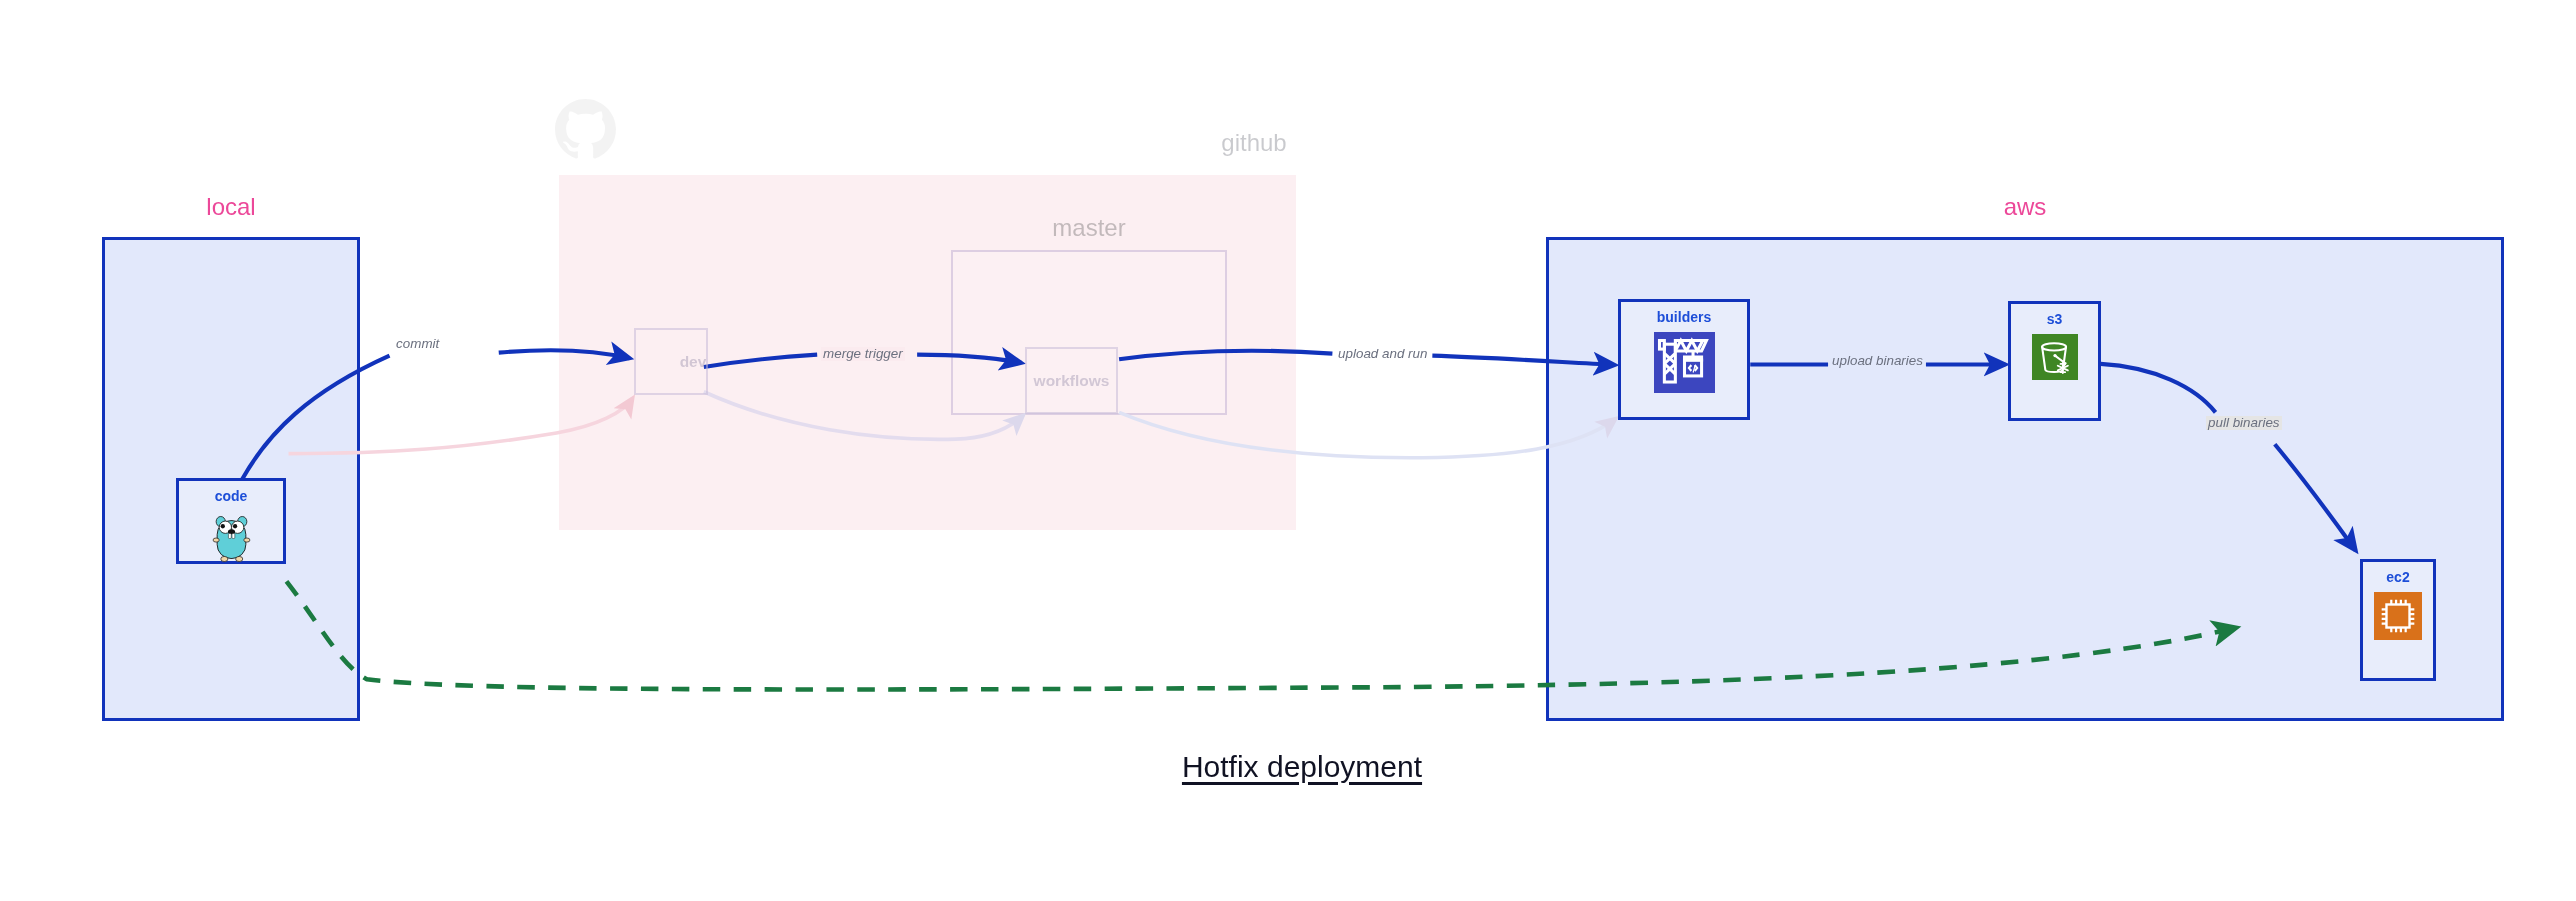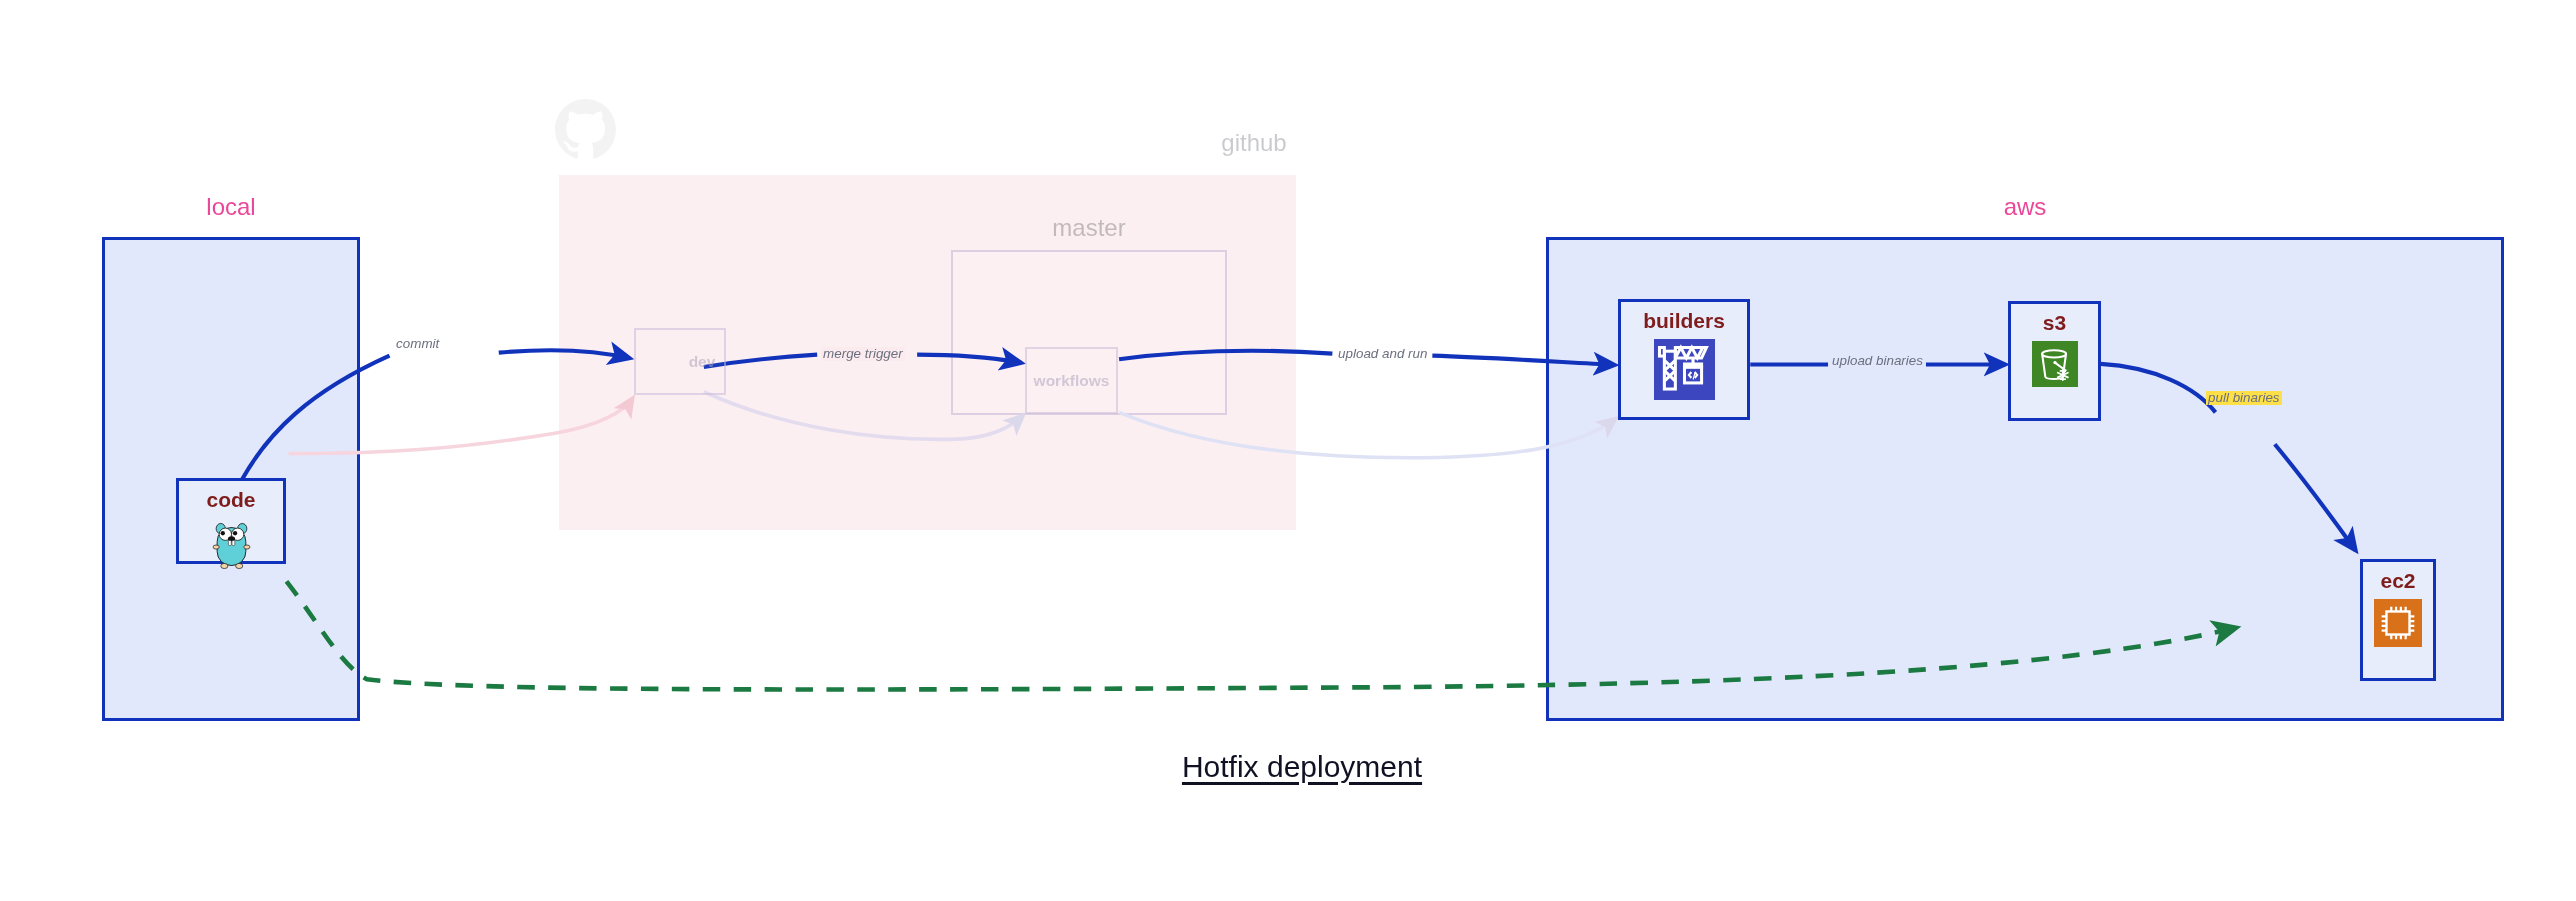--- a/index.html
+++ b/index.html
@@ -92,23 +92,23 @@
   .node {
     position: absolute;
     box-sizing: border-box;
     background: #e8edfb;
     border: 3.1px solid #1133bb;
     display: flex;
     flex-direction: column;
     align-items: center;
   }
   .node-label {
-    font-size: 21px;
+    font-size: 14px;
     font-weight: bold;
-    color: #7f1d1d;
+    color: #1d4ed8;
     margin-top: 8.2px;
     line-height: 1;
     white-space: nowrap;
   }
   .node-icon {
     margin-top: 8.2px;
   }
 
   .node-code   { left: 176px;  top: 478px;  width: 110px; height: 86px; }
   .node-builders { left: 1618px; top: 299px; width: 132px; height: 121px; }
@@ -125,21 +125,21 @@
     align-items: center;
     justify-content: center;
     opacity: 0.55;
   }
   .node-faded span {
     font-size: 15.5px;
     font-weight: bold;
     color: #b0a6bd;
     white-space: nowrap;
   }
-  .node-dev       { left: 634px; top: 328px; width: 92px; height: 67px; padding-left: 44px; }
+  .node-dev       { left: 634px; top: 328px; width: 74px; height: 67px; padding-left: 44px; }
   .node-workflows { left: 1025px; top: 347px; width: 93px; height: 67px; }
 
   
   .icon-tile {
     display: block;
   }
 
   
   .edge-label {
     position: absolute;
@@ -149,21 +149,21 @@
     white-space: nowrap;
     background: #ffffff;
     padding: 0 2.1px;
     line-height: 1.05;
   }
 
   .lbl-commit        { left: 394px;  top: 337px; }
   .lbl-merge-trigger { left: 821px; top: 347px; background: #fbebef; }
   .lbl-upload-run    { left: 1336px; top: 347px; }
   .lbl-upload-bin    { left: 1830px; top: 354px; background: #e2e8fb; }
-  .lbl-pull-bin      { left: 2206px; top: 391px; background: #fde047; }
+  .lbl-pull-bin      { left: 2206px; top: 416px; background: #e5e5e5; }
 
   
   .diagram-title {
     position: absolute;
     left: 0; top: 750px;
     width: 2604px;
     text-align: center;
     font-size: 30px;
     color: #101223;
     text-decoration: underline;

